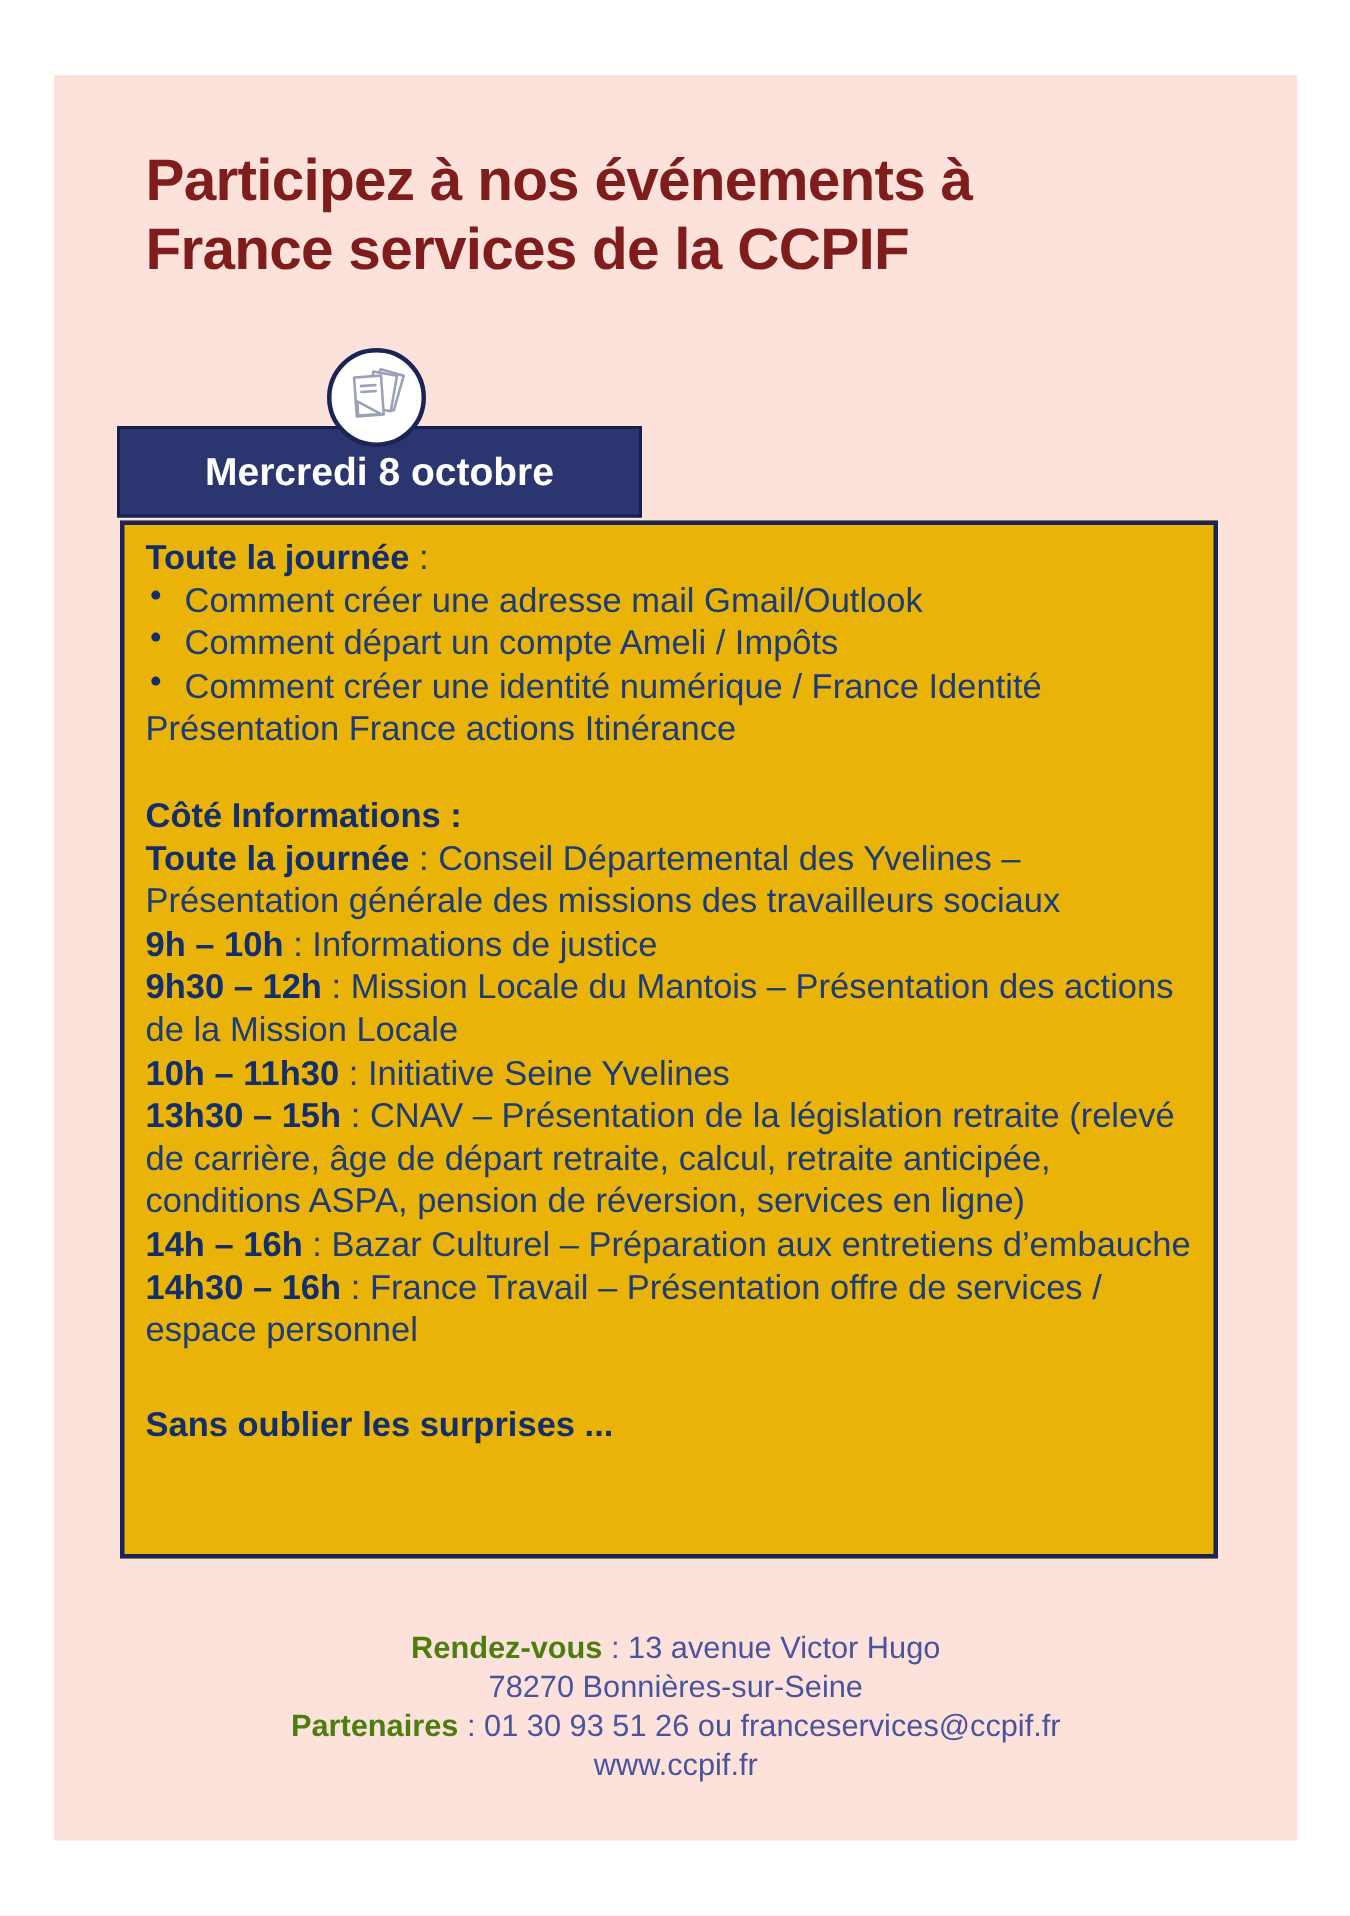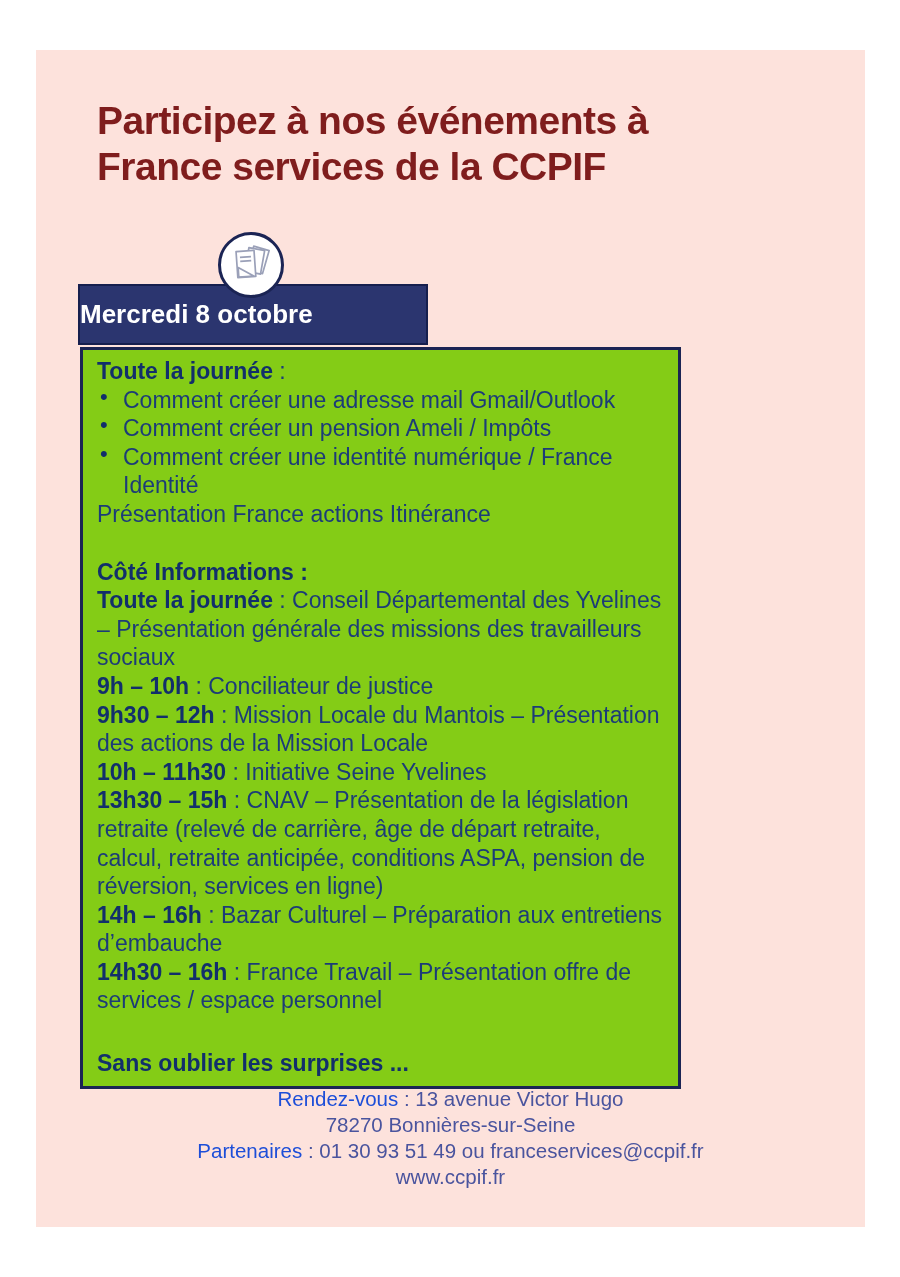--- a/index.html
+++ b/index.html
@@ -17,42 +17,42 @@
     line-height:46px;letter-spacing:-0.5px;
   }
   .date-circle{
     position:absolute;left:182px;top:182px;width:60px;height:60px;
     background:#ffffff;border:3px solid #1b2454;border-radius:50%;
     display:flex;align-items:center;justify-content:center;z-index:2;
   }
   .date-badge{
     position:absolute;left:42px;top:234px;width:350px;height:61px;
     box-sizing:border-box;background:#2b356f;border:2px solid #161f4e;
-    display:flex;align-items:center;justify-content:flex-start;z-index:1;
+    display:flex;align-items:center;justify-content:center;z-index:1;
   }
   .date-badge span{color:#ffffff;font-weight:bold;font-size:26px;}
   .schedule-box{
-    position:absolute;left:44px;top:297px;width:601px;min-height:692px;
-    box-sizing:border-box;background:#84cc16;border:3px solid #1b2454;
+    position:absolute;left:44px;top:297px;width:732px;min-height:692px;
+    box-sizing:border-box;background:#eab308;border:3px solid #1b2454;
     padding:7px 12px 8px 14px;
   }
   .sline{margin:0;font-size:23px;line-height:28.6px;color:#1c3c78;}
   .sline strong{color:#122f6b;font-weight:700;}
   .bullet{position:relative;padding-left:26px;}
   .dot{
     position:absolute;left:3px;top:-3px;font-size:22px;color:#122f6b;
     line-height:28.6px;
   }
   .spacer{width:100%;}
   .footer{
     position:absolute;left:0;top:1036px;width:100%;text-align:center;
     font-size:20.5px;line-height:26px;color:#4a549e;
   }
   .footer p{margin:0;}
-  .footer strong{color:#1d4ed8;font-weight:400;text-align:right;}
+  .footer strong{color:#4d7c0f;font-weight:700;text-align:right;}
 </style>
 </head>
 <body>
 
 <div class="poster">
 
   <div class="title">
     <div>Participez à nos événements à</div>
     <div>France services de la CCPIF</div>
   </div>
@@ -76,36 +76,36 @@
     </svg>
   </div>
 
   <div class="date-badge">
     <span>Mercredi 8 octobre</span>
   </div>
 
   <div class="schedule-box">
       <p class="sline"><strong>Toute la journée</strong><span> :</span></p>
       <p class="sline bullet"><span class="dot">•</span><span>Comment créer une adresse mail Gmail/Outlook</span></p>
-      <p class="sline bullet"><span class="dot">•</span><span>Comment créer un pension Ameli / Impôts</span></p>
+      <p class="sline bullet"><span class="dot">•</span><span>Comment départ un compte Ameli / Impôts</span></p>
       <p class="sline bullet"><span class="dot">•</span><span>Comment créer une identité numérique / France Identité</span></p>
       <p class="sline"><span>Présentation France actions Itinérance</span></p>
       <div class="spacer" style="height: 29px;"></div>
       <p class="sline"><strong>Côté Informations :</strong></p>
       <p class="sline"><strong>Toute la journée</strong><span> : Conseil Départemental des Yvelines – Présentation générale des missions des travailleurs sociaux</span></p>
-      <p class="sline"><strong>9h – 10h</strong><span> : Conciliateur de justice</span></p>
+      <p class="sline"><strong>9h – 10h</strong><span> : Informations de justice</span></p>
       <p class="sline"><strong>9h30 – 12h</strong><span> : Mission Locale du Mantois – Présentation des actions de la Mission Locale</span></p>
       <p class="sline"><strong>10h – 11h30</strong><span> : Initiative Seine Yvelines</span></p>
       <p class="sline"><strong>13h30 – 15h</strong><span> : CNAV – Présentation de la législation retraite (relevé de carrière, âge de départ retraite, calcul, retraite anticipée, conditions ASPA, pension de réversion, services en ligne)</span></p>
       <p class="sline"><strong>14h – 16h</strong><span> : Bazar Culturel – Préparation aux entretiens d’embauche</span></p>
       <p class="sline"><strong>14h30 – 16h</strong><span> : France Travail – Présentation offre de services / espace personnel</span></p>
       <div class="spacer" style="height: 34px;"></div>
       <p class="sline"><strong>Sans oublier les surprises ...</strong></p>
     </div>
 
   <div class="footer">
     <p><strong>Rendez-vous</strong><span> : 13 avenue Victor Hugo</span></p>
     <p><span>78270 Bonnières-sur-Seine</span></p>
-    <p><strong>Partenaires</strong><span> : 01 30 93 51 49 ou franceservices@ccpif.fr</span></p>
+    <p><strong>Partenaires</strong><span> : 01 30 93 51 26 ou franceservices@ccpif.fr</span></p>
     <p><span>www.ccpif.fr</span></p>
   </div>
 
 </div>
 
 </body></html>

